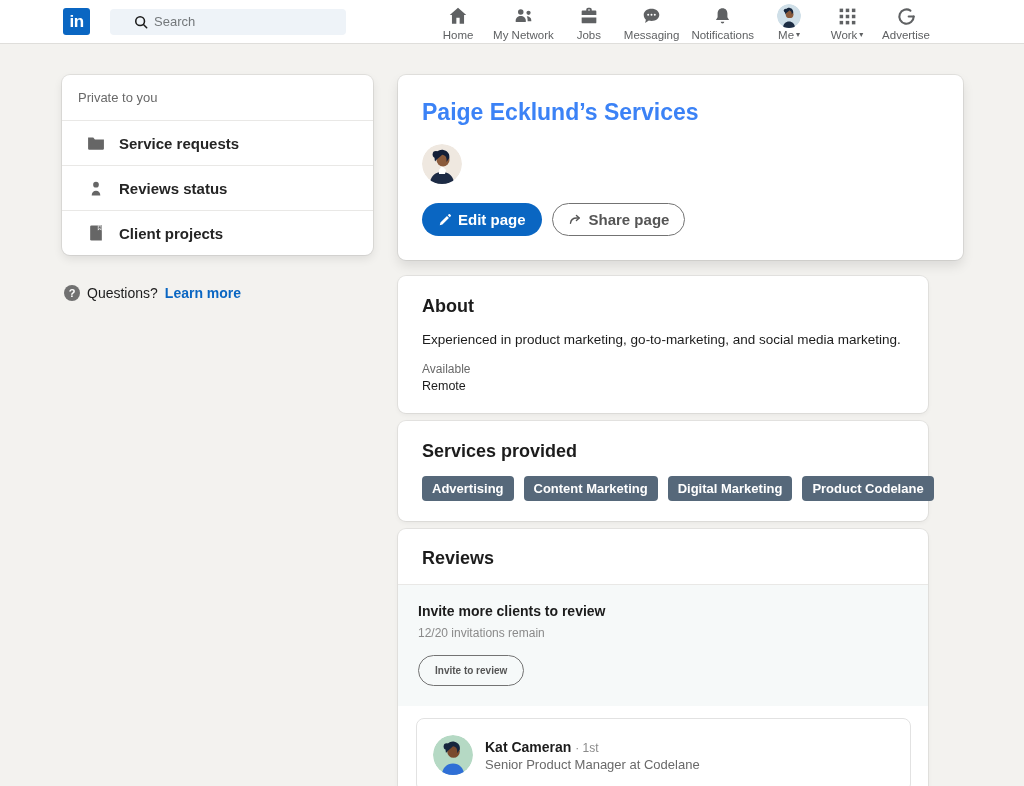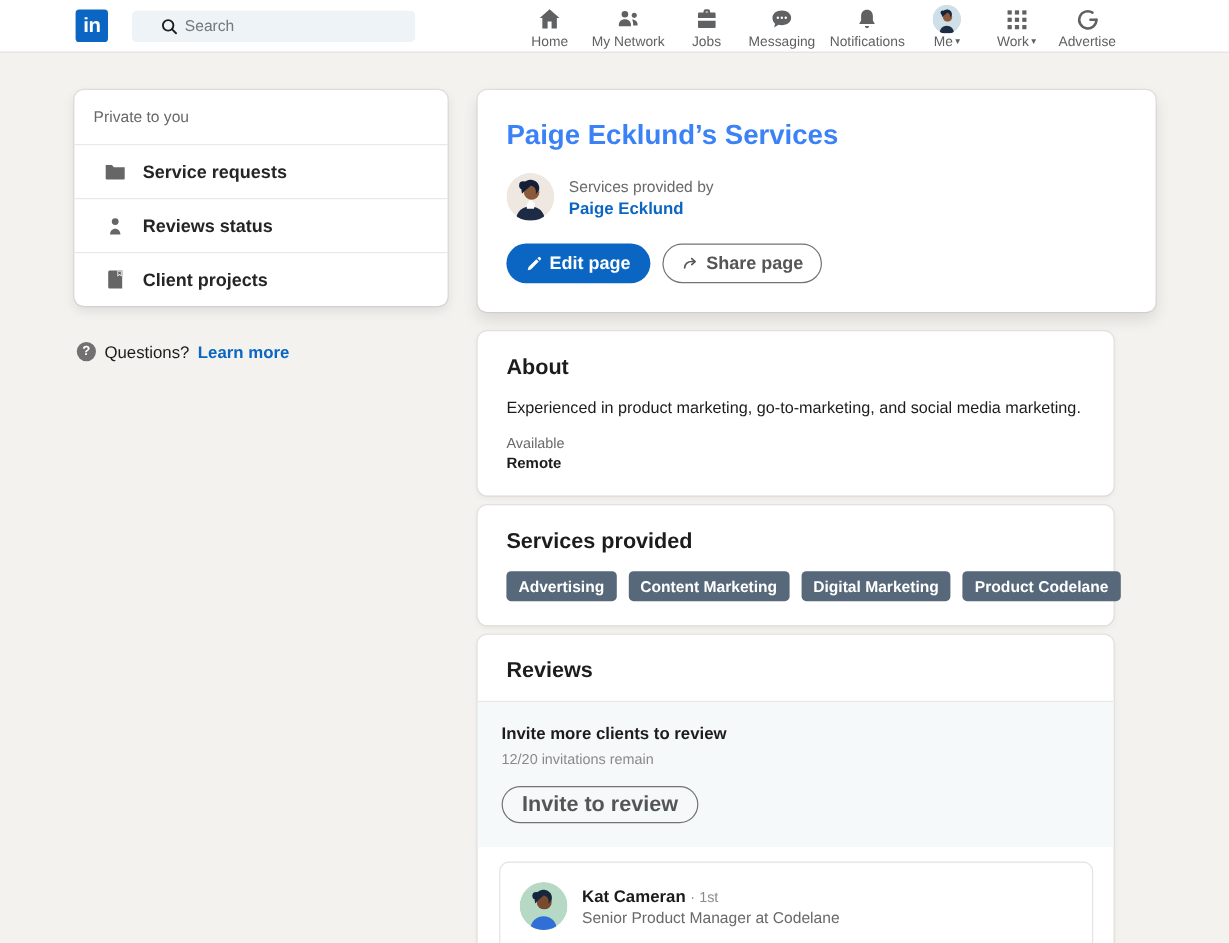--- a/index.html
+++ b/index.html
@@ -79,35 +79,35 @@
   .btn-outline {
     background:transparent; color:#555; border:1px solid #737373; border-radius:17px; height:33px;
     padding:0 15px; font-size:15px; font-weight:bold; display:flex; align-items:center; gap:6px;
     font-family:inherit; cursor:pointer;
   }
   .std-card { width:530px; margin-top:8px; padding:20px 24px; }
   .std-card.first { margin-top:16px; }
   .section-title { font-size:18px; color:#1c1c1c; }
   .about-desc { font-size:13.5px; color:#1c1c1c; margin-top:15px; }
   .avail-label { font-size:12px; color:#696969; margin-top:15px; }
-  .avail-value { font-size:12.5px; font-weight:bold; color:#1c1c1c; margin-top:3px; }
+  .avail-value { font-size:12.5px; font-weight:normal; color:#1c1c1c; margin-top:3px; }
   .tags-row { display:flex; gap:10px; margin-top:14px; }
   .tag-slate {
     background:#56687a; color:#fff; font-size:13px; font-weight:bold;
     padding:5px 10px; border-radius:4px; white-space:nowrap;
   }
   
   .reviews-card { width:530px; margin-top:8px; padding:0; overflow:hidden; }
   .reviews-head { padding:19px 24px 15px; }
   .invite-section { background:#f6f9f9; border-top:1px solid #e9e8e6; padding:18px 20px 20px; }
   .invite-heading { font-size:14px; font-weight:bold; color:#1c1c1c; }
   .invite-remain { font-size:12px; color:#8a8a8a; margin-top:7px; }
   .btn-invite {
     margin-top:15px; background:transparent; border:1px solid #737373; border-radius:16px;
-    height:31px; padding:0 16px; font-size:18px; font-weight:bold; color:#555;
+    height:31px; padding:0 16px; font-size:10px; font-weight:bold; color:#555;
     font-family:inherit; cursor:pointer;
   }
   .review-item {
     margin:12px 17px 15px 18px; border:1px solid #e2e2e2; border-radius:8px; padding:16px;
   }
   .review-top { display:flex; gap:12px; align-items:center; }
   .review-name-line { font-size:14px; }
   .review-name { font-weight:bold; color:#1c1c1c; }
   .review-degree { font-size:12px; color:#8a8a8a; }
   .review-headline { font-size:13px; color:#696969; margin-top:2px; }
@@ -262,24 +262,20 @@
       <h1 class="page-title">Paige Ecklund’s Services</h1>
       <div class="profile-row">
         <span class="avatar40"><svg width="40" height="40" viewBox="0 0 40 40">
               <circle cx="20" cy="20" r="20" fill="#efe8e0"></circle>
               <path d="M8 40c0-7.5 5-12 12-12s12 4.5 12 12z" fill="#1d2b45"></path>
               <path d="M17 26l3-4 4 4-1 4h-6z" fill="#fff"></path>
               <circle cx="21" cy="16" r="6.5" fill="#8a5a3b"></circle>
               <path d="M13 17.5C11 9.5 16.5 5 21.5 6c4.3.9 6.5 4.3 5.8 8l-2.8 4c.6-4.5-1-6.7-4.3-7.2-2.7 2.7-4.8 3.8-7.2 6.7z" fill="#131f38"></path>
               <circle cx="14" cy="10.5" r="3.4" fill="#131f38"></circle>
             </svg></span>
-        <div>
-          <div class="provided-by">Services provided by</div>
-          <div class="provider-name">Paige Ecklund</div>
-        </div>
       </div>
       <div class="actions">
         <button class="btn-primary">
           <svg width="14" height="14" viewBox="0 0 24 24" fill="#fff">
               <path d="M3 21l1.2-4.6L15.4 5.2l3.4 3.4L7.6 19.8 3 21zM16.8 3.8l1.6-1.6a1.4 1.4 0 0 1 2 0l1.4 1.4a1.4 1.4 0 0 1 0 2l-1.6 1.6-3.4-3.4z"></path>
             </svg>
           <span>Edit page</span>
         </button>
         <button class="btn-outline">
           <svg width="15" height="15" viewBox="0 0 24 24" fill="none" stroke="#555" stroke-width="2.2" stroke-linecap="round" stroke-linejoin="round">

